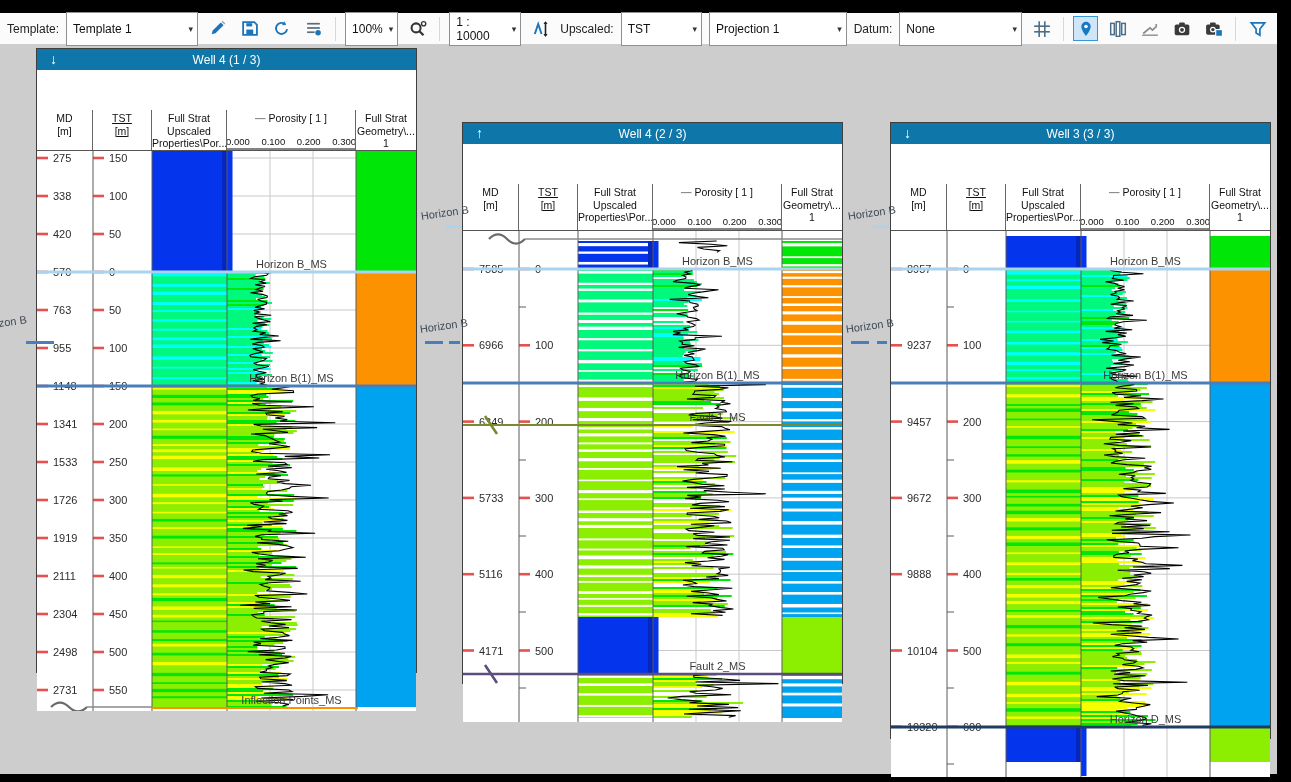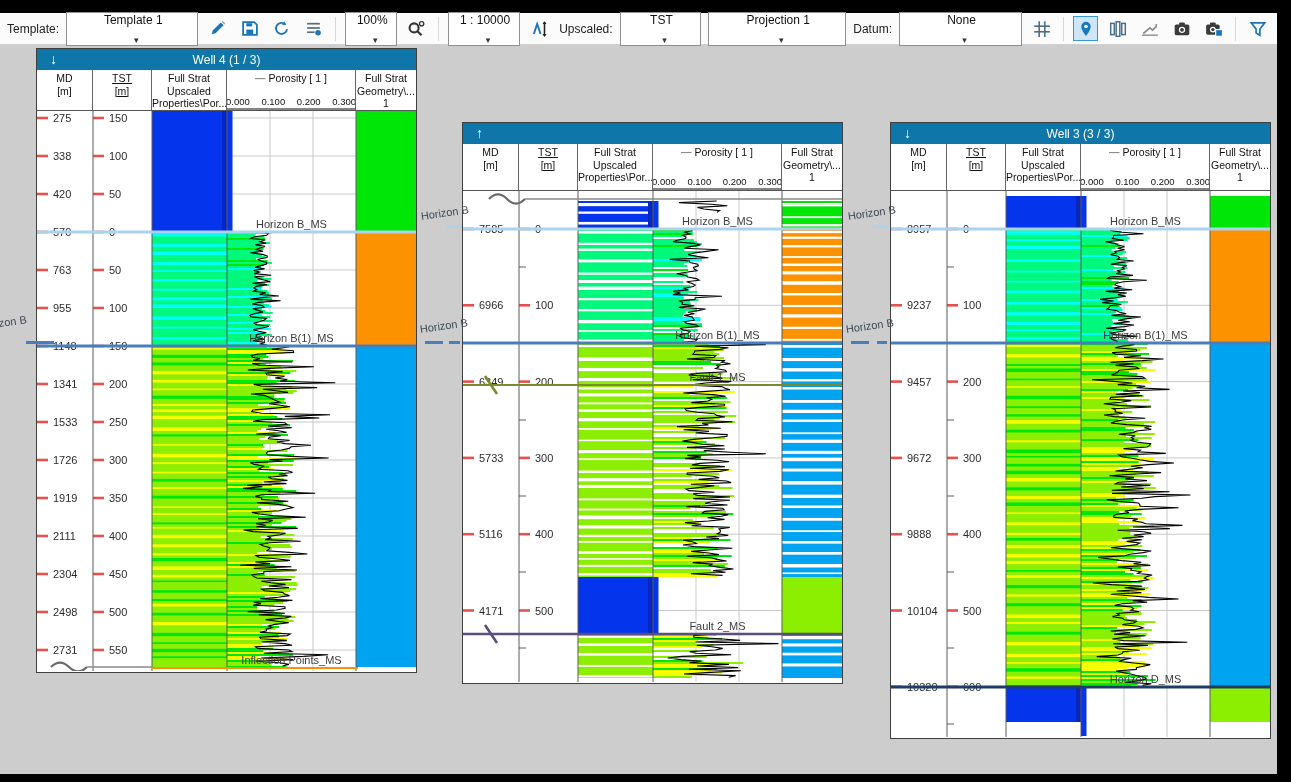--- a/index.html
+++ b/index.html
@@ -4,31 +4,31 @@
 <style>
   html,body{margin:0;padding:0;}
   body{width:1291px;height:782px;position:relative;overflow:hidden;background:#CDCDCD;
        font-family:"Liberation Sans",sans-serif;}
   .black-strip{position:absolute;background:#000;}
   #toolbar{position:absolute;left:0;top:13px;width:1277px;height:32px;background:#FBFBFB;
            border-bottom:1px solid #cfcfcf;display:flex;align-items:center;padding:0 7px;
            box-sizing:border-box;gap:7px;font-size:12px;color:#1e1e1e;}
   .tb-label{white-space:nowrap;color:#222;text-align:right;}
   .dd{height:34px;border:1px solid #8f8f8f;background:#fff;display:flex;align-items:center;
-      justify-content:space-between;padding:0 4px 0 6px;box-sizing:border-box;font-size:12px;color:#111;flex-direction:column;}
+      justify-content:space-between;padding:0 4px 0 6px;box-sizing:border-box;font-size:12px;color:#111;}
   .dd .caret{font-size:9px;color:#333;margin-left:6px;}
   .tb-sep{width:1px;height:24px;background:#d8d8d8;margin:0 2px;flex:none;}
   .tb-ic{width:25px;height:25px;display:flex;align-items:center;justify-content:center;flex:none;
          box-sizing:border-box;}
   .tb-ic.active{border:1px solid #3696d8;background:#cfe6f8;}
   .panel{position:absolute;background:#fff;border:1px solid #3f3f3f;box-sizing:border-box;}
   .wellbar{height:21px;background:#0E76A8;color:#fff;display:flex;align-items:center;position:relative;}
   .wellbar .arr{position:absolute;left:13px;font-size:14px;font-weight:bold;line-height:21px;}
   .wellbar .ttl{flex:1;text-align:center;font-weight:normal;font-size:12px;}
-  .colhead{display:flex;border-bottom:1px solid #555;box-sizing:border-box;background:#fff;}
+  .colhead{display:flex;border-bottom:1px solid #555;box-sizing:border-box;background:#fff;margin-top:40px;}
   .ch{box-sizing:border-box;border-right:1px solid #666;font-size:10.5px;color:#111;text-align:center;
       padding-top:2px;line-height:12.5px;white-space:nowrap;overflow:hidden;flex:none;}
   .ch:last-child{border-right:none;}
   .ch .u{text-decoration:underline;}
   .ch-phi{display:flex;flex-direction:column;}
   .ph-sp{flex:1;}
   .ph-nums{display:flex;justify-content:space-between;font-size:9.5px;line-height:11px;margin:0 -1px;}
   .ph-axis{height:2px;background:#848484;position:relative;margin-top:1px;}
   .legend-dash{color:#8a8a8a;font-weight:bold;}
   .extlbl{position:absolute;font-size:11px;color:#3E4A58;transform:rotate(-8deg);
@@ -594,20 +594,21 @@
         </g>
         <g>
           <path d="M14 556 q 9 -9 18 0 q 9 9 18 0" fill="none" stroke="#6a6a6a" stroke-width="2.2"></path>
           <line x1="50" y1="556" x2="115" y2="556" stroke="#8a8a8a" stroke-width="1.3"></line>
         </g>
       </svg>
     </div>
     <div class="panel" style="left: 462px; top: 122px; width: 381px; height: 562px;">
       <div class="wellbar">
         <span class="arr">↑</span>
+                 <span class="ttl">Well 4 (2 / 3)</span>
       </div>
       <div class="colhead" style="height: 47px;">
         <div class="ch" style="width:56px">
           <div class="">MD</div>
           <div class="">[m]</div>
         </div>
         <div class="ch" style="width:59px">
           <div class="u">TST</div>
           <div class="u">[m]</div>
         </div>

